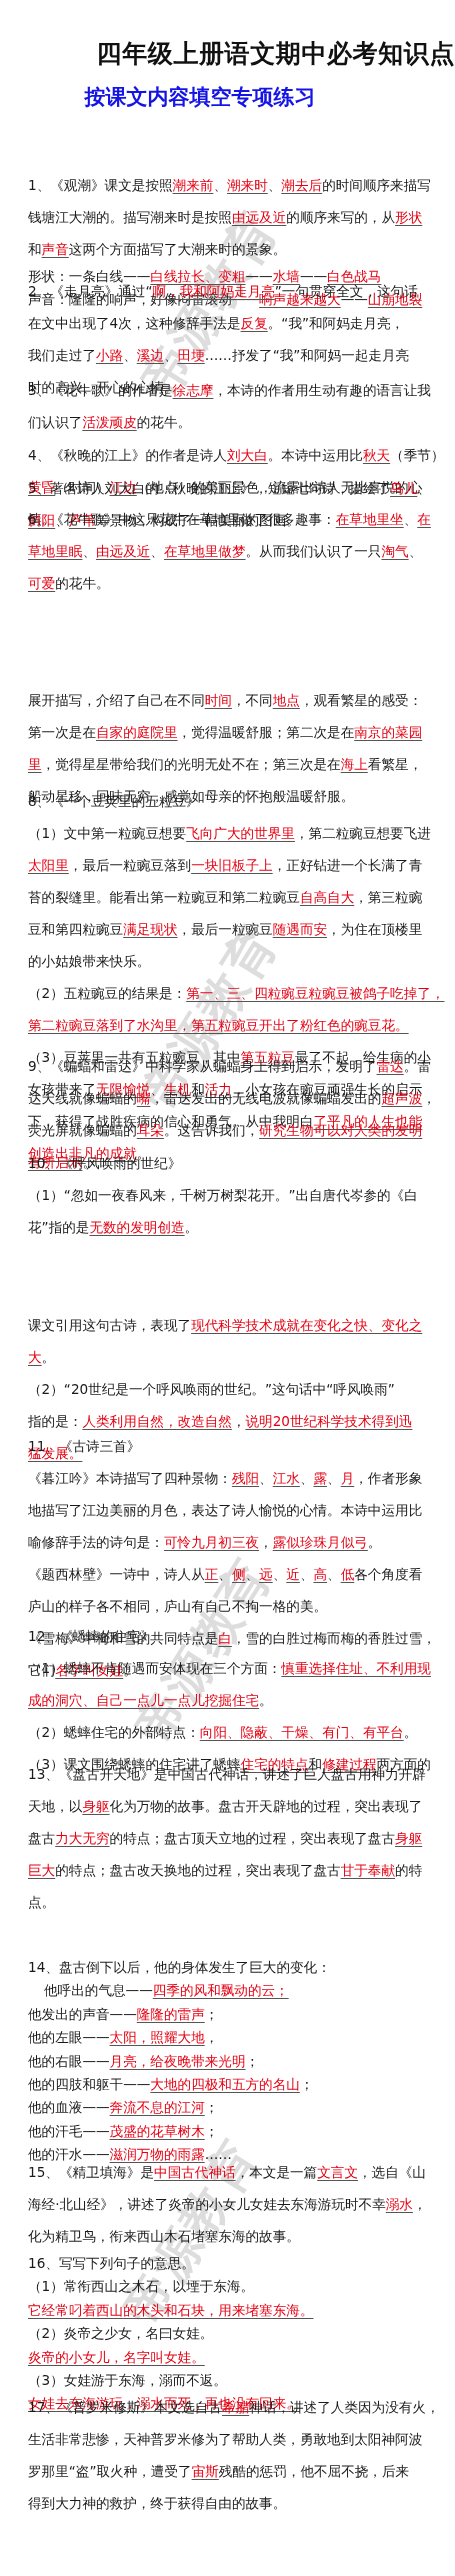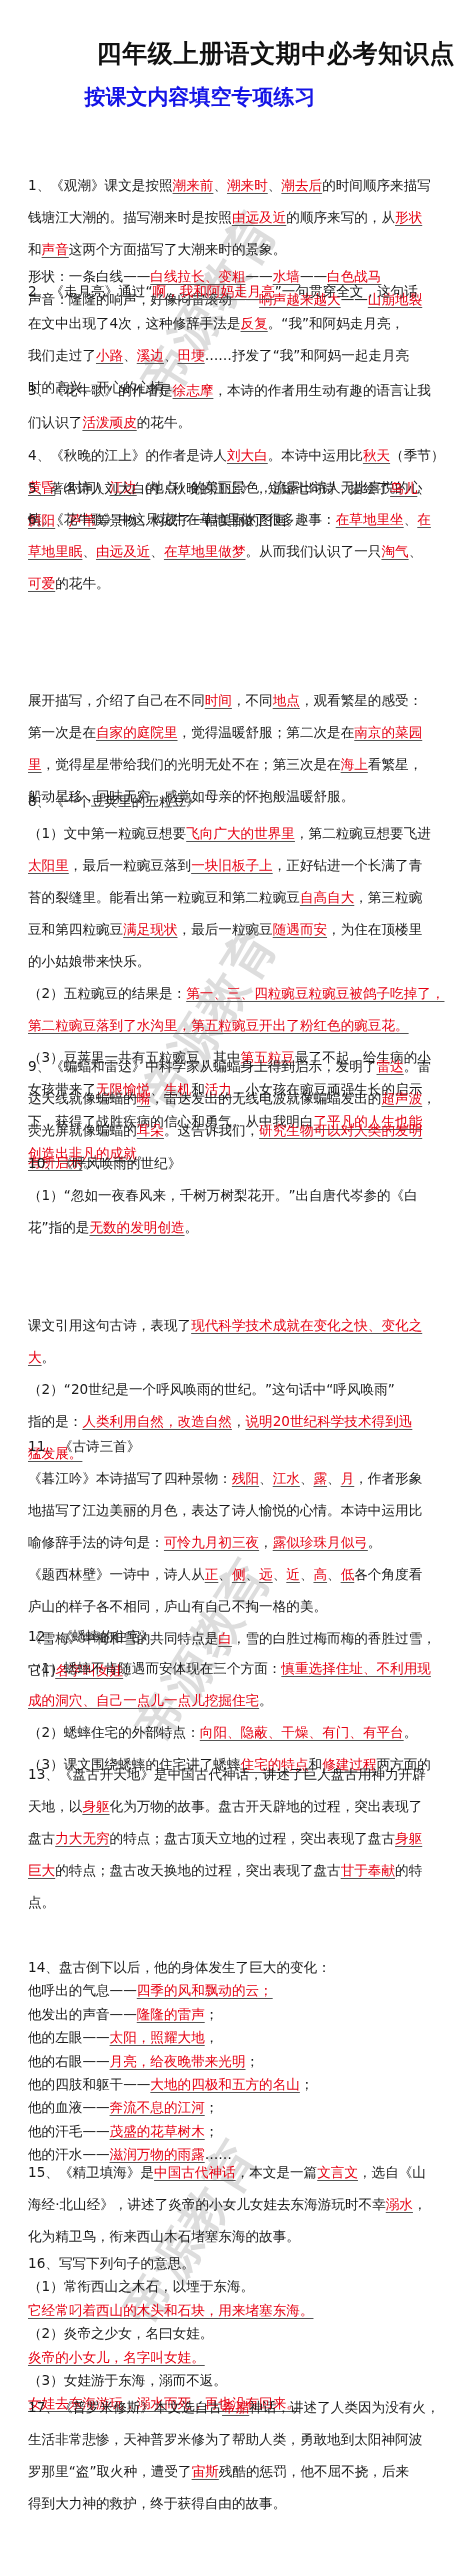--- a/index.html
+++ b/index.html
@@ -118,21 +118,21 @@
     </div>
   <div class="block" style="top:1758px;">
       <span class="line"><span>13、《盘古开天地》是中国古代神话，讲述了巨人盘古用神力开辟</span></span>
       <span class="line"><span>天地，以</span><span class="ans">身躯</span><span>化为万物的故事。盘古开天辟地的过程，突出表现了</span></span>
       <span class="line"><span>盘古</span><span class="ans">力大无穷</span><span>的特点；盘古顶天立地的过程，突出表现了盘古</span><span class="ans">身躯</span></span>
       <span class="line"><span class="ans">巨大</span><span>的特点；盘古改天换地的过程，突出表现了盘古</span><span class="ans">甘于奉献</span><span>的特</span></span>
       <span class="line"><span>点。</span></span>
     </div>
   <div class="block tight-custom" style="top:1956px;">
       <span class="line" style="line-height: 23.4px;"><span>14、盘古倒下以后，他的身体发生了巨大的变化：</span></span>
-      <span class="line" style="line-height: 23.4px;"><span>他呼出的气息——</span><span class="ans">四季的风和飘动的云；</span></span>
+      <span class="line" style="line-height: 23.4px; margin-left: 16px;"><span>他呼出的气息——</span><span class="ans">四季的风和飘动的云；</span></span>
       <span class="line" style="line-height: 23.4px;"><span>他发出的声音——</span><span class="ans">隆隆的雷声</span><span>；</span></span>
       <span class="line" style="line-height: 23.4px;"><span>他的左眼——</span><span class="ans">太阳，照耀大地</span><span>，</span></span>
       <span class="line" style="line-height: 23.4px;"><span>他的右眼——</span><span class="ans">月亮，给夜晚带来光明</span><span>；</span></span>
       <span class="line" style="line-height: 23.4px;"><span>他的四肢和躯干——</span><span class="ans">大地的四极和五方的名山</span><span>；</span></span>
       <span class="line" style="line-height: 23.4px;"><span>他的血液——</span><span class="ans">奔流不息的江河</span><span>；</span></span>
       <span class="line" style="line-height: 23.4px;"><span>他的汗毛——</span><span class="ans">茂盛的花草树木</span><span>；</span></span>
       <span class="line" style="line-height: 23.4px;"><span>他的汗水——</span><span class="ans">滋润万物的雨露</span><span>……</span></span>
     </div>
   <div class="block" style="top:2156px;">
       <span class="line"><span>15、《精卫填海》是</span><span class="ans">中国古代神话</span><span>，本文是一篇</span><span class="ans">文言文</span><span>，选自《山</span></span>

